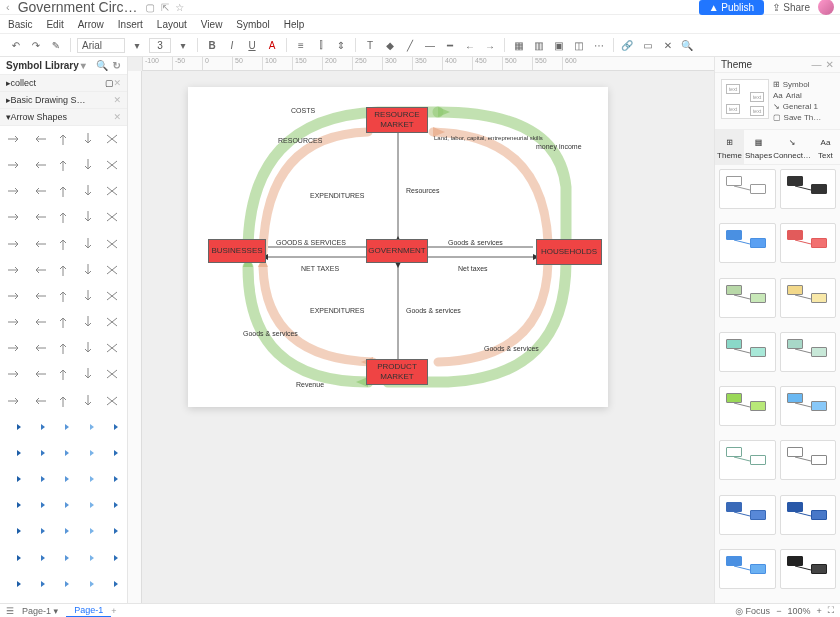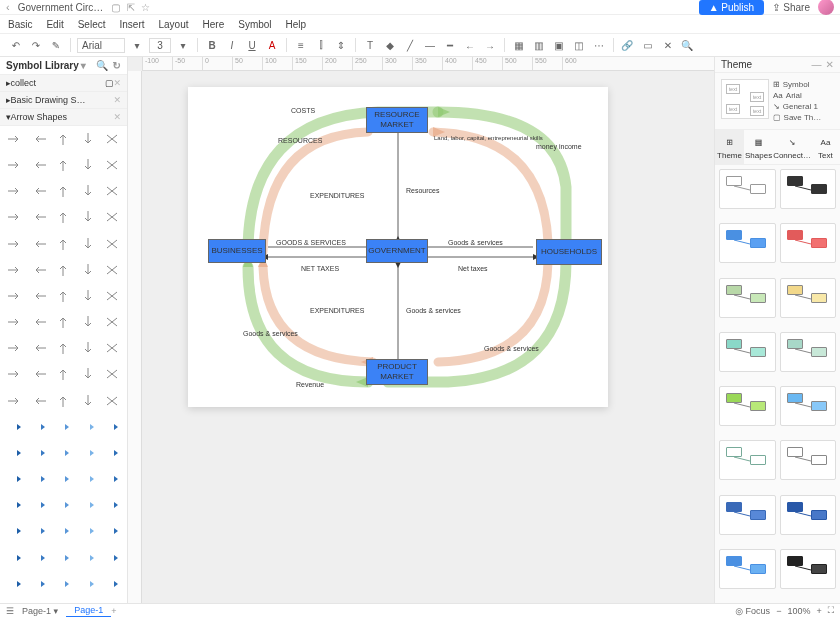--- a/index.html
+++ b/index.html
@@ -1,19 +1,19 @@
 <!DOCTYPE html>
 <html><head>
 <meta charset="utf-8">
 <style>
 *{box-sizing:border-box;margin:0;padding:0;font-family:Arial,sans-serif}
 body{background:#fff;width:840px;height:617px;overflow:hidden;position:relative;font-size:11px;color:#333}
 .titlebar{height:15px;display:flex;align-items:center;padding:0 6px;gap:8px;border-bottom:1px solid #eee}
 .titlebar .back{color:#999;cursor:pointer}
-.titlebar .docname{font-size:10px;color:#555}
+.titlebar .docname{font-size:14px;color:#555}
 .titlebar .ticons{display:flex;gap:6px;color:#999;font-size:10px}
 .titlebar .spacer{flex:1}
 .titlebar .publish{background:#2176ff;color:#fff;padding:2px 10px;border-radius:3px;font-size:10px;cursor:pointer}
 .titlebar .share{font-size:10px;color:#555;cursor:pointer}
 .titlebar .avatar{width:16px;height:16px;border-radius:50%;background:linear-gradient(135deg,#f9c,#c69);cursor:pointer}
 .menubar{height:18px;display:flex;align-items:center;padding:0 8px;gap:14px;font-size:10px;color:#444}
 .menubar span{cursor:pointer}
 .toolbar{height:24px;display:flex;align-items:center;padding:0 8px;gap:4px;border-top:1px solid #eee;border-bottom:1px solid #e5e5e5;font-size:10px;color:#555}
 .toolbar .sep{width:1px;height:14px;background:#e0e0e0;margin:0 2px}
 .toolbar .btn{width:16px;height:16px;display:flex;align-items:center;justify-content:center;cursor:pointer;color:#666}
@@ -31,22 +31,22 @@
 .lp-shapes{flex:1;overflow:auto;padding:4px;display:grid;grid-template-columns:repeat(5,1fr);gap:2px}
 .lp-shapes .sh{height:18px;display:flex;align-items:center;justify-content:center;cursor:pointer}
 .lp-shapes svg{width:16px;height:14px}
 .canvas-wrap{flex:1;background:#efefef;position:relative;overflow:hidden}
 .ruler-h{position:absolute;top:0;left:14px;right:0;height:14px;background:#fafafa;border-bottom:1px solid #ddd;font-size:7px;color:#aaa;display:flex}
 .ruler-h div{border-left:1px solid #ddd;padding-left:2px;width:30px}
 .ruler-v{position:absolute;top:14px;left:0;bottom:0;width:14px;background:#fafafa;border-right:1px solid #ddd}
 .canvas{position:absolute;top:30px;left:60px;width:420px;height:320px;background:#fff;box-shadow:0 2px 8px rgba(0,0,0,.15)}
 .diagram{position:relative;width:100%;height:100%}
 .node{position:absolute;border:1px solid #666;display:flex;align-items:center;justify-content:center;text-align:center;font-size:8px;line-height:1.2;padding:2px}
-.n-green{background:#3b82f6}
-.n-orange{background:#3b82f6}
+.n-green{background:#ef4444}
+.n-orange{background:#ef4444}
 .lbl{position:absolute;font-size:7px;color:#333;white-space:nowrap}
 .rightpanel{width:126px;border-left:1px solid #e5e5e5;background:#fafafa;display:flex;flex-direction:column}
 .rp-header{height:16px;display:flex;align-items:center;padding:0 6px;font-size:10px;border-bottom:1px solid #eee}
 .rp-header .sp{flex:1}
 .rp-top{display:flex;padding:6px;gap:4px;border-bottom:1px solid #eee}
 .rp-preview{width:48px;height:40px;border:1px solid #ddd;background:#fff;position:relative}
 .rp-preview .pb{position:absolute;border:1px solid #bbb;font-size:5px;display:flex;align-items:center;justify-content:center;color:#999}
 .rp-opts{flex:1;font-size:8px;color:#555}
 .rp-opts div{display:flex;align-items:center;gap:3px;padding:1px 0;cursor:pointer}
 .rp-tabs{display:flex;border-bottom:1px solid #eee;font-size:8px}
@@ -77,24 +77,24 @@
   </div>
   <div class="spacer"></div>
   <span class="publish">▲ <span>Publish</span></span>
   <span class="share">⇪ <span>Share</span></span>
   <div class="avatar"></div>
 </div>
 
 <div class="menubar">
   <span>Basic</span>
   <span>Edit</span>
-  <span>Select</span>
+  <span>Arrow</span>
   <span>Insert</span>
   <span>Layout</span>
-  <span>Here</span>
+  <span>View</span>
   <span>Symbol</span>
   <span>Help</span>
 </div>
 
 <div class="toolbar">
   <span class="btn">↶</span>
   <span class="btn">↷</span>
   <span class="btn">✎</span>
   <div class="sep"></div>
   <span class="font">Arial</span>

